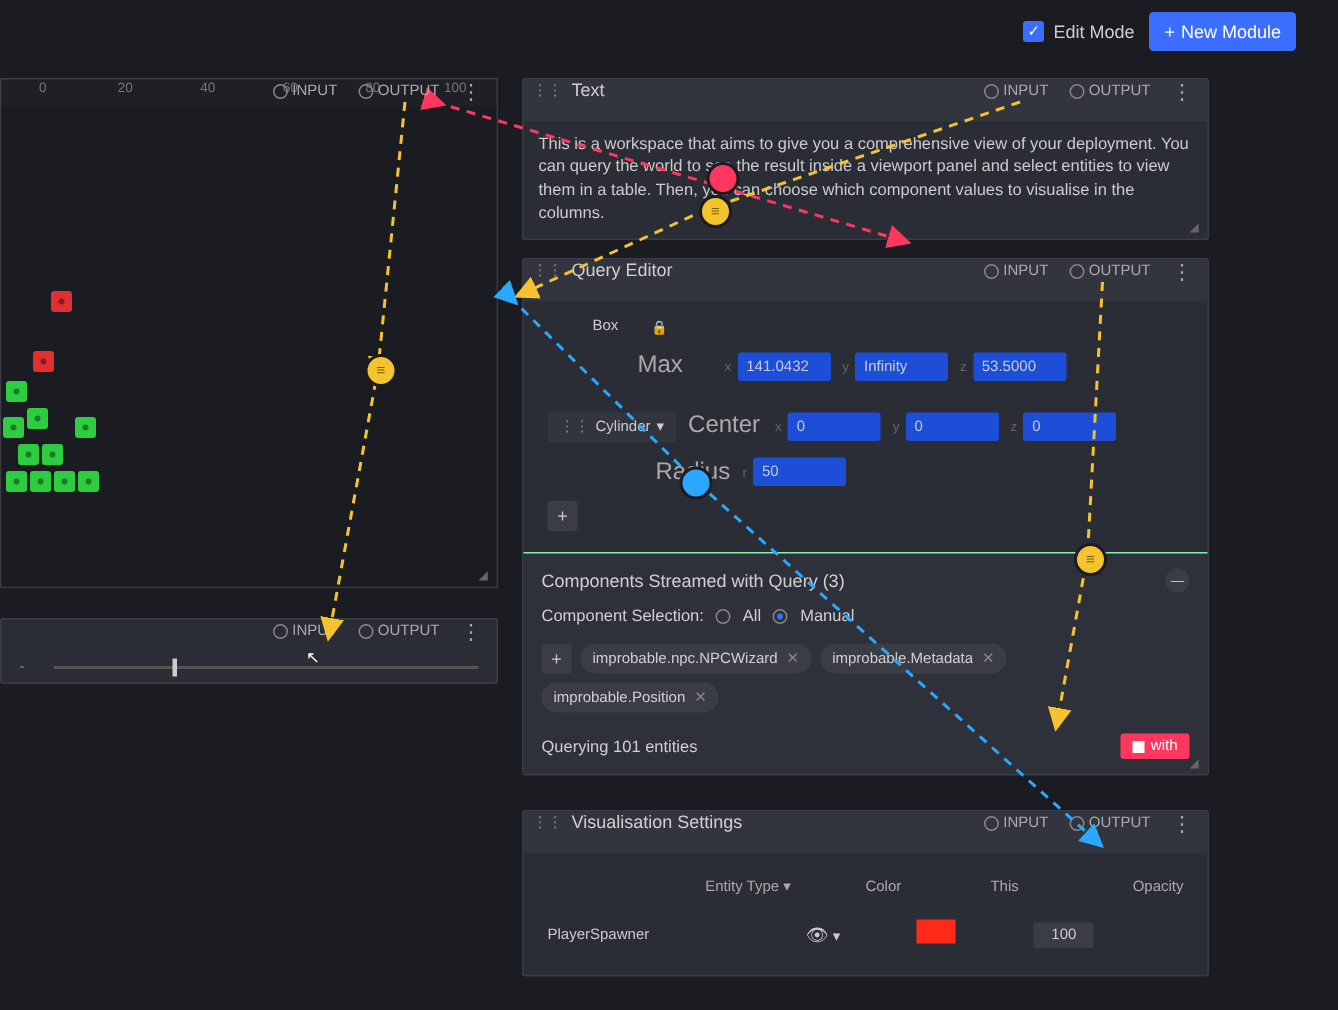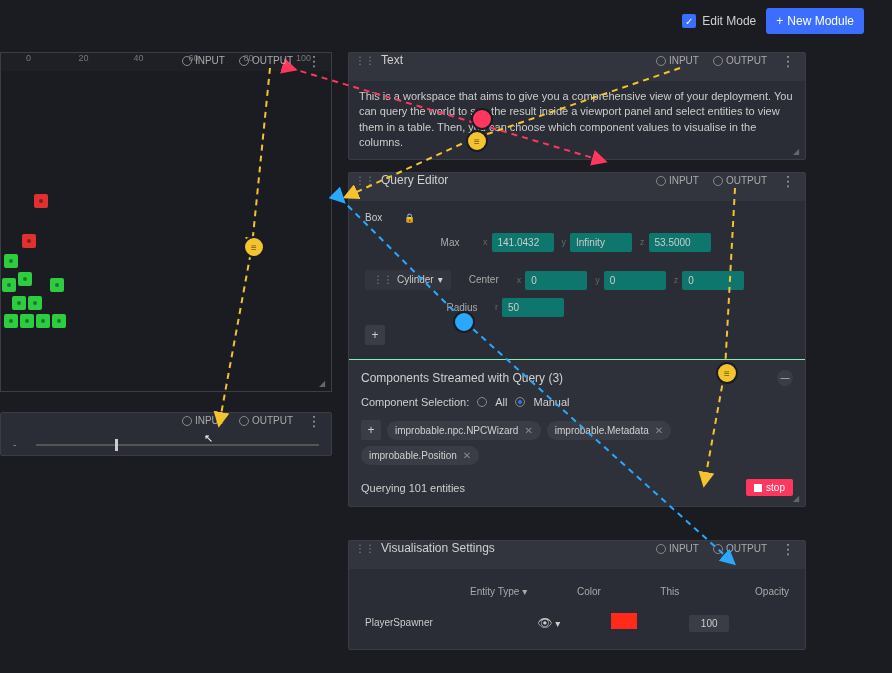--- a/index.html
+++ b/index.html
@@ -24,22 +24,22 @@
 .dot { position: absolute; width: 14px; height: 14px; border-radius: 2px; transform: translate(-50%,-50%); display:flex; align-items:center; justify-content:center; }
 .dot.green { background: #2ecc40; }
 .dot.red { background: #e03030; }
 .dot-inner { width:4px; height:4px; background:rgba(0,0,0,0.4); border-radius:50%; }
 .slider-panel { position: absolute; left:0; top: 412px; width:332px; height: 44px; background:#2a2d35; border:1px solid #3a3d45; }
 .slider-body { padding: 8px 12px; display:flex; align-items:center; gap:20px; font-size:10px; color:#888; }
 .slider-track { flex:1; height:2px; background:#555; position:relative; }
 .slider-thumb { position:absolute; top:-5px; width:3px; height:12px; background:#ccc; }
 .query-panel { left: 348px; top: 172px; width: 458px; }
 .form-row { display:flex; align-items:center; gap:8px; padding: 4px 0; font-size:10px; }
-.form-label { width: 50px; text-align:center; color:#aaa; font-size:10px; }
-.num-input { background:#0f766e; border:none; color:#ccc; font-size:10px; padding:4px 6px; width:62px; border-radius:2px; }
+.form-label { width: 50px; text-align:left; color:#aaa; font-size:16px; }
+.num-input { background:#1d4ed8; border:none; color:#ccc; font-size:10px; padding:4px 6px; width:62px; border-radius:2px; }
 .axis-prefix { color:#666; font-size:9px; margin-right:-4px; }
 .shape-label { background:#32353d; padding:3px 8px; font-size:10px; display:flex; align-items:center; gap:4px; border-radius:2px; }
 .add-btn { width:20px; height:20px; background:#3a3d45; display:flex; align-items:center; justify-content:center; border-radius:2px; cursor:pointer; font-size:12px; color:#ccc; }
 .components { background:#2e3139; padding: 10px 12px; border-top:1px solid #86efac; }
 .comp-row { display:flex; align-items:center; gap:8px; font-size:11px; }
 .radio { width:10px; height:10px; border:1px solid #888; border-radius:50%; }
 .radio.checked::after { content:""; display:block; width:4px; height:4px; background:#3b6dff; border-radius:50%; margin:2px; }
 .tag { background:#3a3d45; padding:4px 8px; border-radius:10px; font-size:10px; display:flex; align-items:center; gap:6px; }
 .tag-x { color:#888; cursor:pointer; }
 .stop-btn { background:#ff365e; color:#fff; padding:3px 8px; border-radius:2px; font-size:10px; display:flex; align-items:center; gap:4px; cursor:pointer; }
@@ -214,21 +214,21 @@
           <span class="ring"></span>
           <span>INPUT</span>
         </span>
       <span class="io-btn">
           <span class="ring"></span>
           <span>OUTPUT</span>
         </span>
       <span class="menu-dots">⋮</span>
     </div>
     <div class="panel-body" style="padding:6px 10px 10px 16px;">
-      <div class="form-row" style="gap:22px;">
+      <div class="form-row" style="margin-left:30px;gap:22px;">
         <span>Box</span>
         <span style="font-size:9px;">🔒</span>
       </div>
       <div class="form-row" style="margin-left:60px;">
         <span class="form-label">Max</span>
         <span class="axis-prefix">x</span>
           <input class="num-input" value="141.0432" style="">
         <span class="axis-prefix">y</span>
           <input class="num-input" value="Infinity" style="">
         <span class="axis-prefix">z</span>
@@ -282,21 +282,21 @@
           </span>
         <span class="tag">
             <span>improbable.Position</span>
             <span class="tag-x">✕</span>
           </span>
       </div>
       <div class="comp-row" style="margin-top:14px; justify-content:space-between;">
         <span>Querying 101 entities</span>
         <span class="stop-btn">
             <span class="stop-sq"></span>
-            <span>stop</span>
+            <span>with</span>
           </span>
       </div>
     </div>
     <div class="resize-corner">◢</div>
   </div>
 
   <div class="panel vis-panel">
     <div class="panel-header">
       <span class="title">
           <span class="drag-icon">⋮⋮</span>

